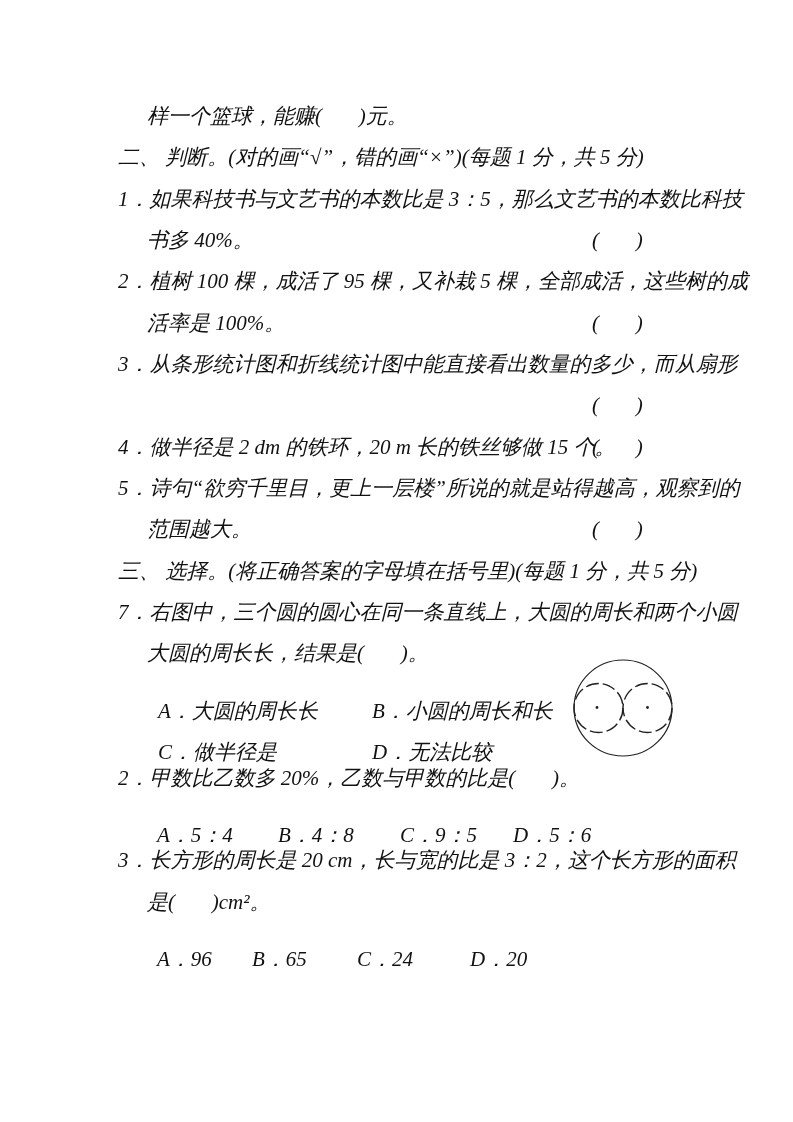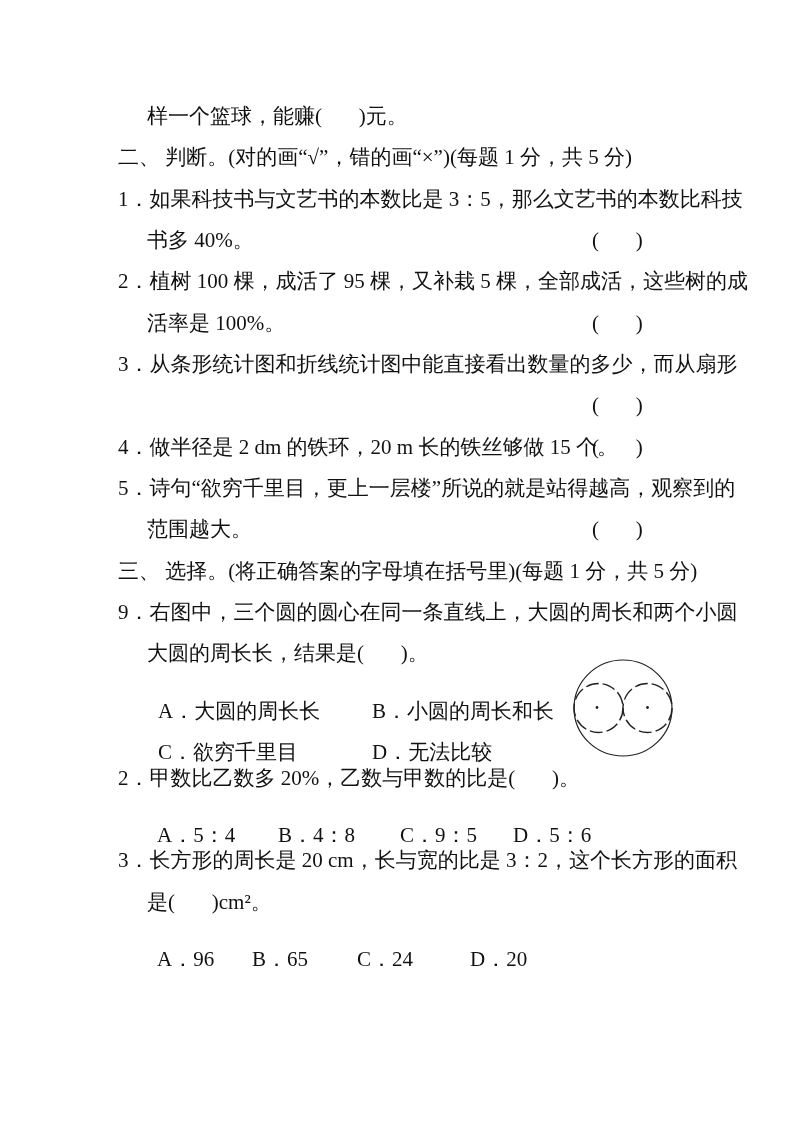--- a/index.html
+++ b/index.html
@@ -4,20 +4,21 @@
 <style>
   html,body{margin:0;padding:0;background:#ffffff;}
   .page{
     position:relative;
     width:793px;height:1122px;
     background:#ffffff;
     overflow:hidden;
     font-family:"Liberation Serif","DejaVu Serif",serif;
     color:#111111;
     font-size:21px;
+    font-style:italic;
   }
   .spacer-top{height:96px;}
   .line{position:relative;height:41.35px;}
   .txt{
     position:absolute;top:0;
     line-height:41.35px;
     white-space:pre;
   }
   .lx-base{left:118px;}   
   .lx-cont{left:147px;}   
@@ -83,34 +84,34 @@
   <div class="line">
     <span class="txt lx-cont">范围越大。</span>
     <span class="ans">(       )</span>
   </div>
 
   <div class="line">
     <span class="txt lx-base">三、 选择。(将正确答案的字母填在括号里)(每题 1 分，共 5 分)</span>
   </div>
 
   <div class="line">
-    <span class="txt lx-base">9．右图中，三个圆的圆心在同一条直线上，大圆的周长和两个小圆</span>
+    <span class="txt lx-base">7．右图中，三个圆的圆心在同一条直线上，大圆的周长和两个小圆</span>
   </div>
 
   <div class="line">
     <span class="txt lx-cont">大圆的周长长，结果是(       )。</span>
   </div>
 
   <div class="line">
     <span class="opt" style="left:158px">A．大圆的周长长</span>
     <span class="opt" style="left:372px">B．小圆的周长和长</span>
   </div>
 
   <div class="line">
-    <span class="opt" style="left:158px">C．欲穷千里目</span>
+    <span class="opt" style="left:158px">C．做半径是</span>
     <span class="opt" style="left:372px">D．无法比较</span>
   </div>
 
   <div class="line">
     <span class="txt lx-base">2．甲数比乙数多 20%，乙数与甲数的比是(       )。</span>
   </div>
 
   <div class="line">
     <span class="opt" style="left:157px">A．5：4</span>
     <span class="opt" style="left:278px">B．4：8</span>

